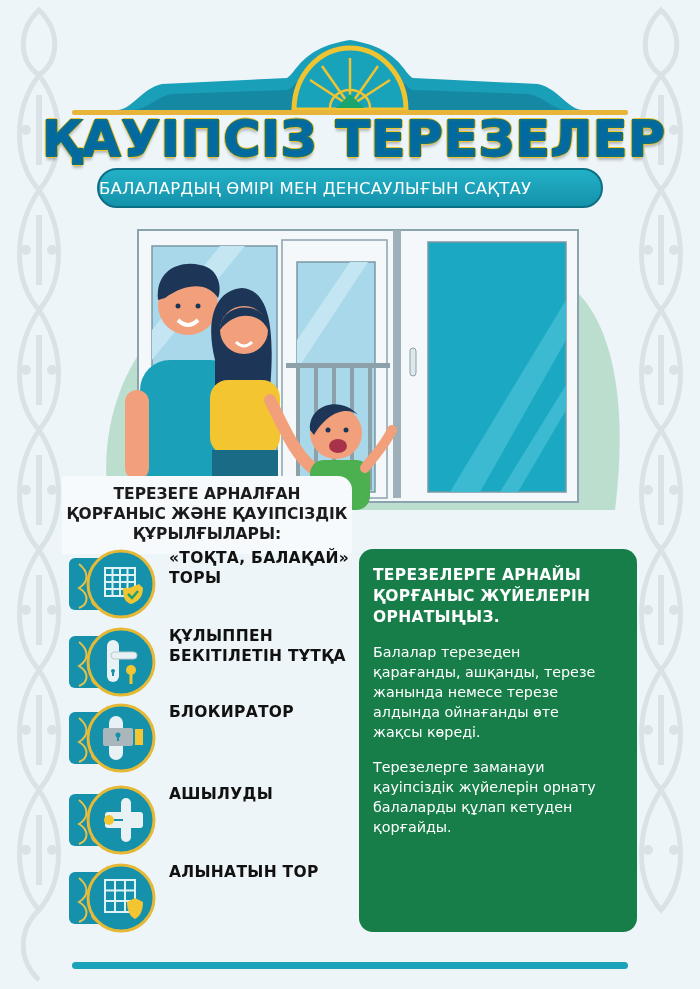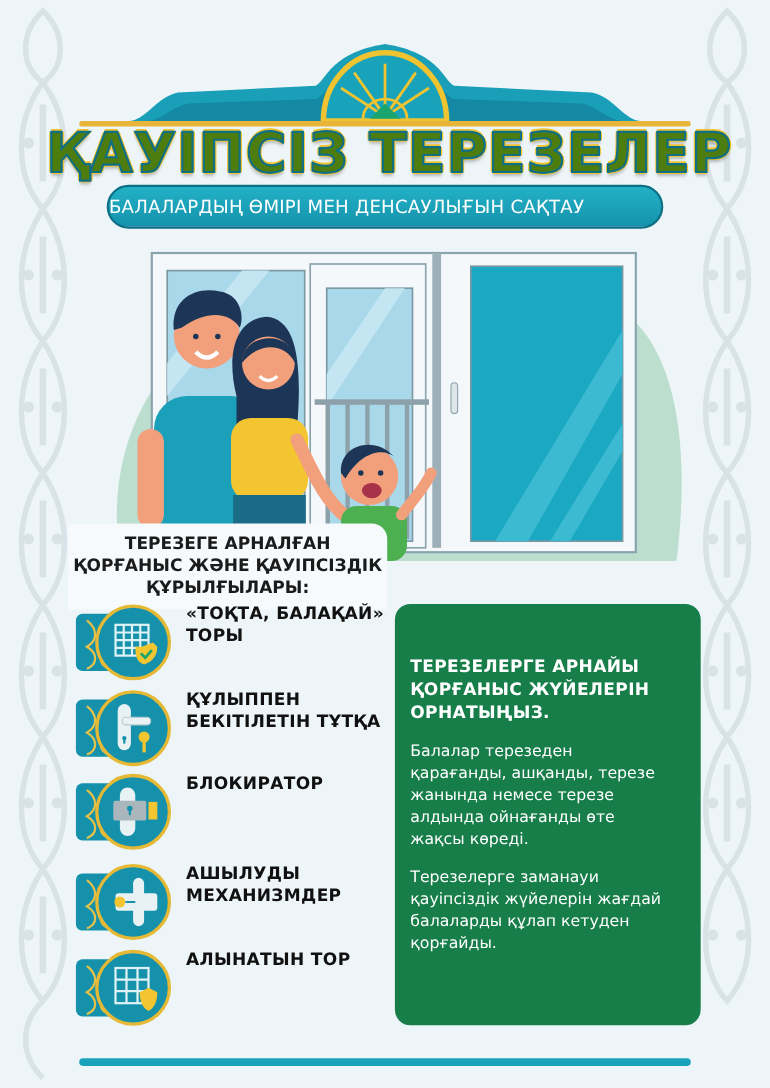--- a/index.html
+++ b/index.html
@@ -4,35 +4,35 @@
 <style>
   * { box-sizing: border-box; margin: 0; padding: 0; }
   html, body { width: 700px; height: 989px; }
   body { background: #eef5f8; font-family: "DejaVu Sans", sans-serif; position: relative; overflow: hidden; }
   .ornament-col { position: absolute; top: 0; width: 62px; height: 989px; opacity: 0.55; }
   .ornament-col.left { left: 8px; }
   .ornament-col.right { right: 8px; }
   .crown { position: absolute; left: 72px; top: 18px; width: 556px; height: 100px; }
   .title { position: absolute; left: 8px; right: 0; top: 110px; text-align: center;
     font-family: "DejaVu Sans", sans-serif; font-weight: 900; font-size: 50px; letter-spacing: 1px;
-    color: #4d7c0f; -webkit-text-stroke: 2px #0e6f86;
+    color: #0369a1; -webkit-text-stroke: 2px #0e6f86;
     text-shadow: 0 2px 0 #f0c330, 2px 0 0 #f0c330, -2px 0 0 #f0c330, 0 -2px 0 #f0c330, 0 4px 3px rgba(0,0,0,0.25); }
   .subtitle-pill { position: absolute; left: 97px; top: 168px; width: 506px; height: 40px;
     background: linear-gradient(#22b1c6, #1592ac); border: 2px solid #0d6f84; border-radius: 20px;
     color: #ffffff; font-size: 16.5px; display: flex; align-items: center; justify-content: flex-start; letter-spacing: 0.2px; }
   .scene { position: absolute; left: 70px; top: 220px; width: 560px; height: 290px; }
   .devices-heading { position: absolute; left: 62px; top: 476px; width: 290px; padding: 8px 0 10px 0;
     background: #f6fafc; border-radius: 0 14px 0 0; text-align: center; font-weight: 700; font-size: 15.5px;
     line-height: 20px; color: #1b1b1b; }
   .device { position: absolute; left: 67px; width: 285px; height: 72px; display: flex; align-items: flex-start; }
   .device .badge { position: relative; width: 90px; height: 72px; flex: none; }
   .device .label { margin-left: 12px; font-weight: 800; font-size: 15.5px; line-height: 20px; color: #111; letter-spacing: 0.3px; }
   .info-card { position: absolute; left: 359px; top: 549px; width: 278px; height: 383px; background: #177e4a;
     border-radius: 14px; padding: 16px 14px 12px 14px; color: #fff; }
-  .info-card h2 { font-size: 15.5px; font-weight: 800; line-height: 21px; letter-spacing: 0.3px; margin-bottom: 14px; margin-top: 31px; }
+  .info-card h2 { font-size: 15.5px; font-weight: 800; line-height: 21px; letter-spacing: 0.3px; margin-bottom: 14px; }
   .info-card p { font-size: 14.3px; line-height: 20px; margin-bottom: 15px; }
   .bottom-bar { position: absolute; left: 72px; top: 962px; width: 556px; height: 7px; background: #1aa2ba; border-radius: 4px; }
 </style>
 </head>
 <body>
 
 <svg class="ornament-col left" viewBox="0 0 62 989" preserveAspectRatio="none">
   <g fill="none" stroke="#c9d3d9" stroke-width="5">
     <path d="M31 10 C10 30,10 60,31 75 C52 60,52 30,31 10 Z"></path>
     <path d="M31 75 C5 110,5 160,31 190 C57 160,57 110,31 75 Z"></path>
@@ -245,21 +245,20 @@
     <rect x="2" y="10" width="42" height="52" rx="6" fill="#1591ab"></rect>
     <path d="M12 16 C22 24,22 34,12 40 C22 46,22 56,12 60 M32 16 C22 24,22 34,32 40 C22 46,22 56,32 60" stroke="#e7c24a" stroke-width="2" fill="none"></path>
     <circle cx="54" cy="36" r="33" fill="#1591ab" stroke="#e5b936" stroke-width="3"></circle>
     <rect x="54" y="14" width="10" height="44" rx="5" fill="#e8f1f4"></rect>
     <rect x="38" y="28" width="38" height="16" rx="3" fill="#e8f1f4"></rect>
     <circle cx="42" cy="36" r="5" fill="#f2c531"></circle>
     <line x1="47" y1="36" x2="56" y2="36" stroke="#1591ab" stroke-width="2"></line>
   </svg>
   <div class="label">
     <div>АШЫЛУДЫ</div>
-    <div>МЕХАНИЗМДЕР</div>
   </div>
 </div>
 
 <div class="device" style="top:862px;">
   <svg class="badge" viewBox="0 0 90 72">
     <rect x="2" y="10" width="42" height="52" rx="6" fill="#1591ab"></rect>
     <path d="M12 16 C22 24,22 34,12 40 C22 46,22 56,12 60 M32 16 C22 24,22 34,32 40 C22 46,22 56,32 60" stroke="#e7c24a" stroke-width="2" fill="none"></path>
     <circle cx="54" cy="36" r="33" fill="#1591ab" stroke="#e5b936" stroke-width="3"></circle>
     <g stroke="#dff3f7" stroke-width="2" fill="none">
       <rect x="38" y="18" width="30" height="32"></rect>
@@ -283,19 +282,19 @@
   </h2>
   <p>
     <span style="display:block">Балалар терезеден</span>
     <span style="display:block">қарағанды, ашқанды, терезе</span>
     <span style="display:block">жанында немесе терезе</span>
     <span style="display:block">алдында ойнағанды өте</span>
     <span style="display:block">жақсы көреді.</span>
   </p>
   <p>
     <span style="display:block">Терезелерге заманауи</span>
-    <span style="display:block">қауіпсіздік жүйелерін жағдай</span>
+    <span style="display:block">қауіпсіздік жүйелерін орнату</span>
     <span style="display:block">балаларды құлап кетуден</span>
     <span style="display:block">қорғайды.</span>
   </p>
 </div>
 
 <div class="bottom-bar"></div>
 
 </body></html>

